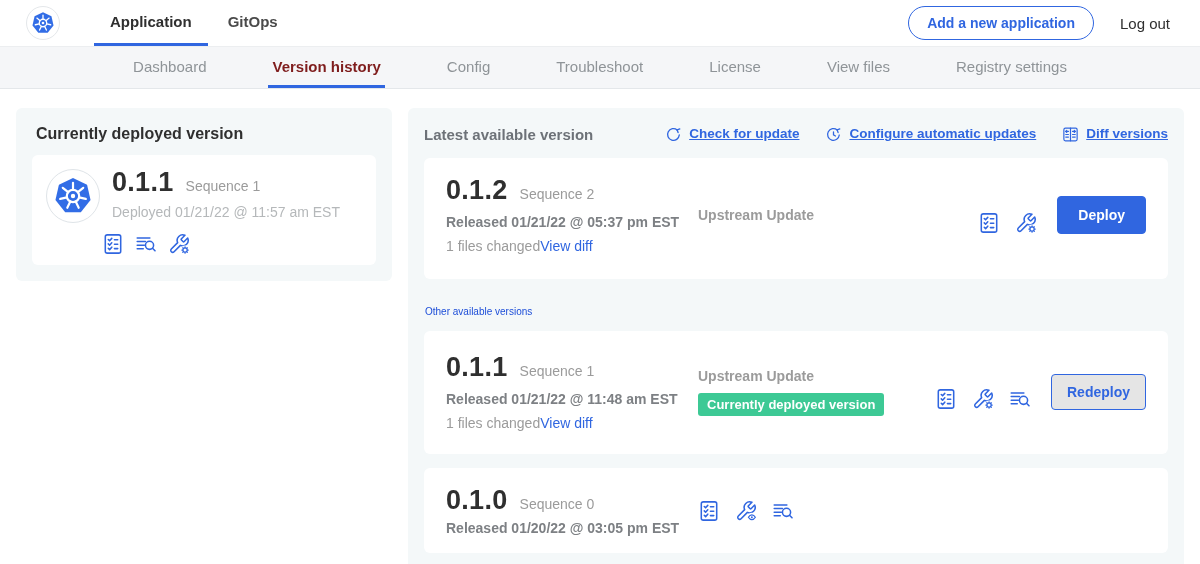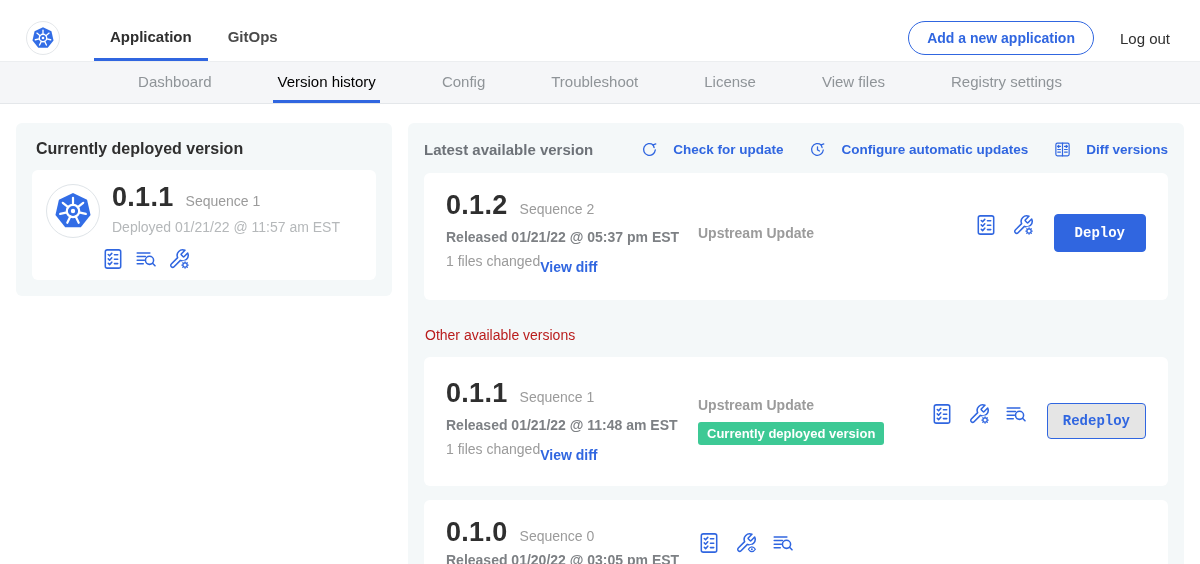--- a/index.html
+++ b/index.html
@@ -1,35 +1,35 @@
 <!DOCTYPE html>
 <html><head>
 <meta charset="utf-8">
 <style>
   * { box-sizing: border-box; margin: 0; padding: 0; }
   html,body { width:1200px; height:564px; background:#fff; font-family:"Liberation Sans", sans-serif; overflow:hidden; }
 
   
-  .topbar { height:46px; display:flex; align-items:stretch; padding-left:26px; background:#fff;margin-top:15px; }
+  .topbar { height:46px; display:flex; align-items:stretch; padding-left:26px; background:#fff; }
   .logo-badge { width:34px; height:34px; border-radius:50%; border:1px solid #e4e7ea; background:#fff;
     display:flex; align-items:center; justify-content:center; align-self:center; margin-right:32px; }
   .htab { display:flex; align-items:center; padding:0 16px; margin:0 2px; font-size:15px; font-weight:700;
     color:#4a4a4a; border-bottom:3px solid transparent; cursor:pointer; }
   .htab.active { color:#2f2f2f; border-bottom-color:#3066e0; }
   .topbar-spacer { flex:1; }
   .add-btn { align-self:center; border:1px solid #3066e0; color:#3066e0; background:#fff; border-radius:18px;
     font-size:14px; font-weight:700; padding:8px 18px; cursor:pointer; font-family:inherit; }
   .logout { align-self:center; margin:0 30px 0 26px; font-size:15px; color:#2f2f2f; cursor:pointer; }
 
   
   .subnav { height:43px; background:#f5f6f8; border-top:1px solid #eceef0; border-bottom:1px solid #e4e7ea;
     display:flex; justify-content:center; gap:58px; }
   .stab { display:flex; align-items:center; padding:12px 4px; font-size:15px; color:#8f9498;
     border-bottom:3px solid transparent; cursor:pointer; }
-  .stab.active { color:#000000; font-weight:400; border-bottom-color:#3066e0; }
+  .stab.active { color:#7f1d1d; font-weight:700; border-bottom-color:#3066e0; }
 
   
   .main { display:flex; align-items:flex-start; gap:16px; padding:19px 16px; }
 
   .deployed-card { width:376px; flex:0 0 auto; background:#f4f8f9; border-radius:6px; padding:15px 16px 16px; }
   .deployed-card h2 { font-size:16px; font-weight:700; color:#2f2f2f; padding:2px 0 0 4px; }
   .deployed-inner { margin-top:12px; background:#fff; border-radius:6px; padding:12px 14px 10px; display:flex; }
   .app-badge { width:54px; height:54px; border-radius:50%; border:1px solid #dfe4e8; background:#fff;
     display:flex; align-items:center; justify-content:center; flex:0 0 auto; margin-top:2px; }
   .deployed-info { margin-left:12px; min-width:0; }
@@ -41,35 +41,35 @@
 
   .ic { color:#3066e0; display:block; cursor:pointer; }
   .ic-22 { width:22px; height:22px; }
   .ic-17 { width:17px; height:17px; }
 
   
   .panel { flex:1; background:#f4f8f9; border-radius:6px; padding:16px 16px 16px; }
   .panel-head { display:flex; align-items:center; justify-content:space-between; padding:2px 0 0; }
   .panel-title { font-size:15px; font-weight:600; color:#6d7278; }
   .panel-actions { display:flex; align-items:center; gap:26px; }
-  .plink { display:flex; align-items:center; gap:15px; color:#3066e0; font-size:13.5px; font-weight:700; cursor:pointer; }
-
-  .section-label { margin:27px 0 0 1px; font-size:14px; color:#b91c1c; }
+  .plink { display:flex; gap:7px; color:#3066e0; font-size:13.5px; font-weight:700; cursor:pointer;text-decoration:underline; }
+
+  .section-label { margin:27px 0 0 1px; font-size:10px; color:#1d4ed8; }
 
   .vrow { margin-top:14px; background:#fff; border-radius:6px; padding:17px 22px; display:grid;
     grid-template-columns:252px 1fr auto; align-items:center; }
   .rel { margin-top:8px; font-size:14px; font-weight:600; color:#7d8084; }
   .files-line { margin-top:8px; font-size:14px; color:#9b9b9b; display:flex; gap:0; }
-  .view-diff { color:#3066e0; font-weight:700; cursor:pointer;margin-top:6px; }
+  .view-diff { color:#3066e0; font-weight:400; cursor:pointer; }
   .src { font-size:14px; font-weight:600; color:#9b9b9b; }
   .badge { display:inline-block; margin-top:9px; font-size:13px; font-weight:700; color:#fff;
     padding:4px 9px; border-radius:3px; }
   .badge-green { background:#3dc995; }
   .badge-gray { background:#b2bdc6; }
-  .row-actions { display:flex; align-items:flex-start; gap:15px;font-family:Liberation Mono, monospace; }
+  .row-actions { display:flex; align-items:flex-end; gap:15px; }
   .btn-primary { background:#3066e0; color:#fff; border:1px solid #3066e0; border-radius:4px;
     font-size:14px; font-weight:700; padding:10px 20px; cursor:pointer; margin-left:5px; font-family:inherit; }
   .btn-outline { background:#e5e5e5; color:#3066e0; border:1px solid #3066e0; border-radius:4px;
     font-size:14px; font-weight:700; padding:9px 15px; cursor:pointer; margin-left:5px; font-family:inherit; }
 </style>
 </head>
 <body>
 
 <svg width="0" height="0" style="position:absolute">
   <defs>

